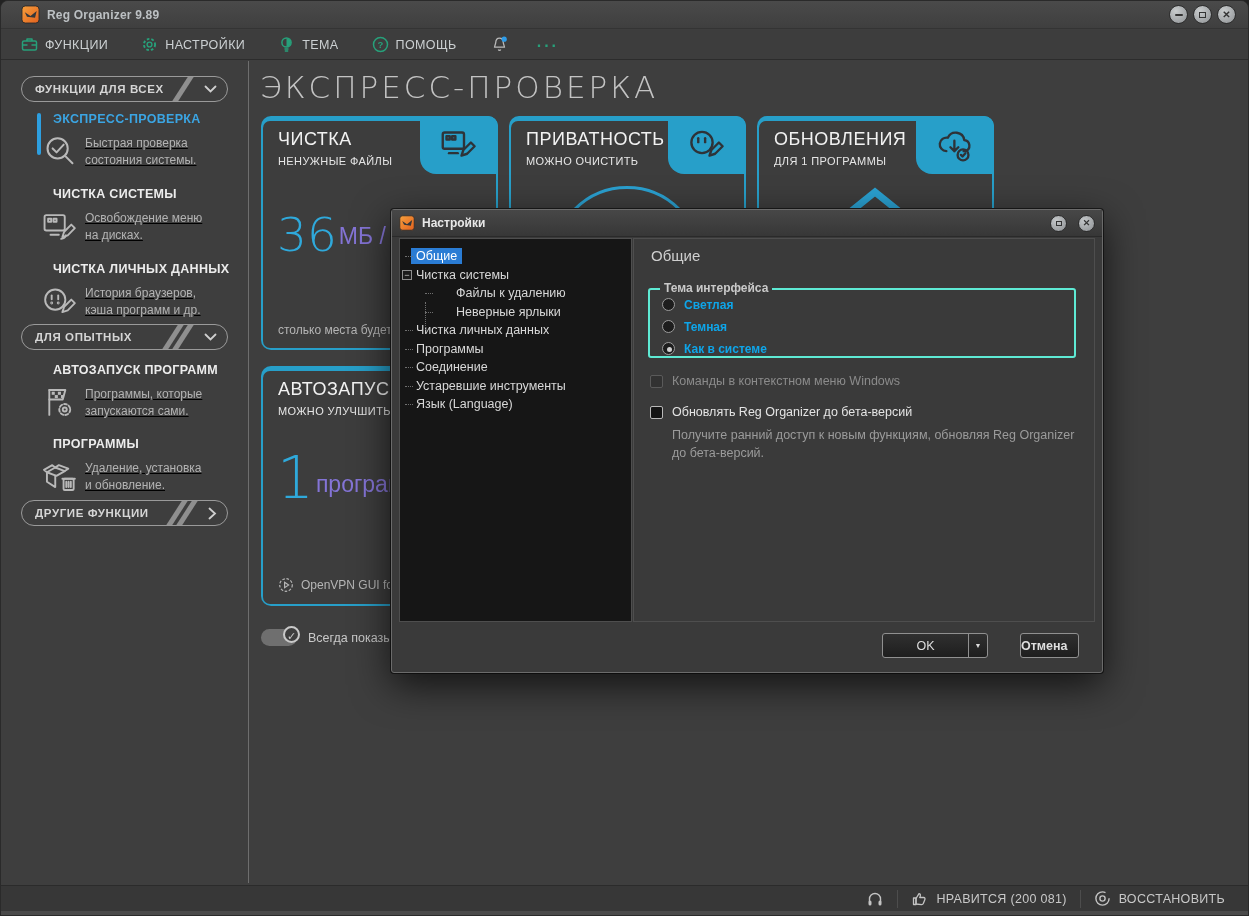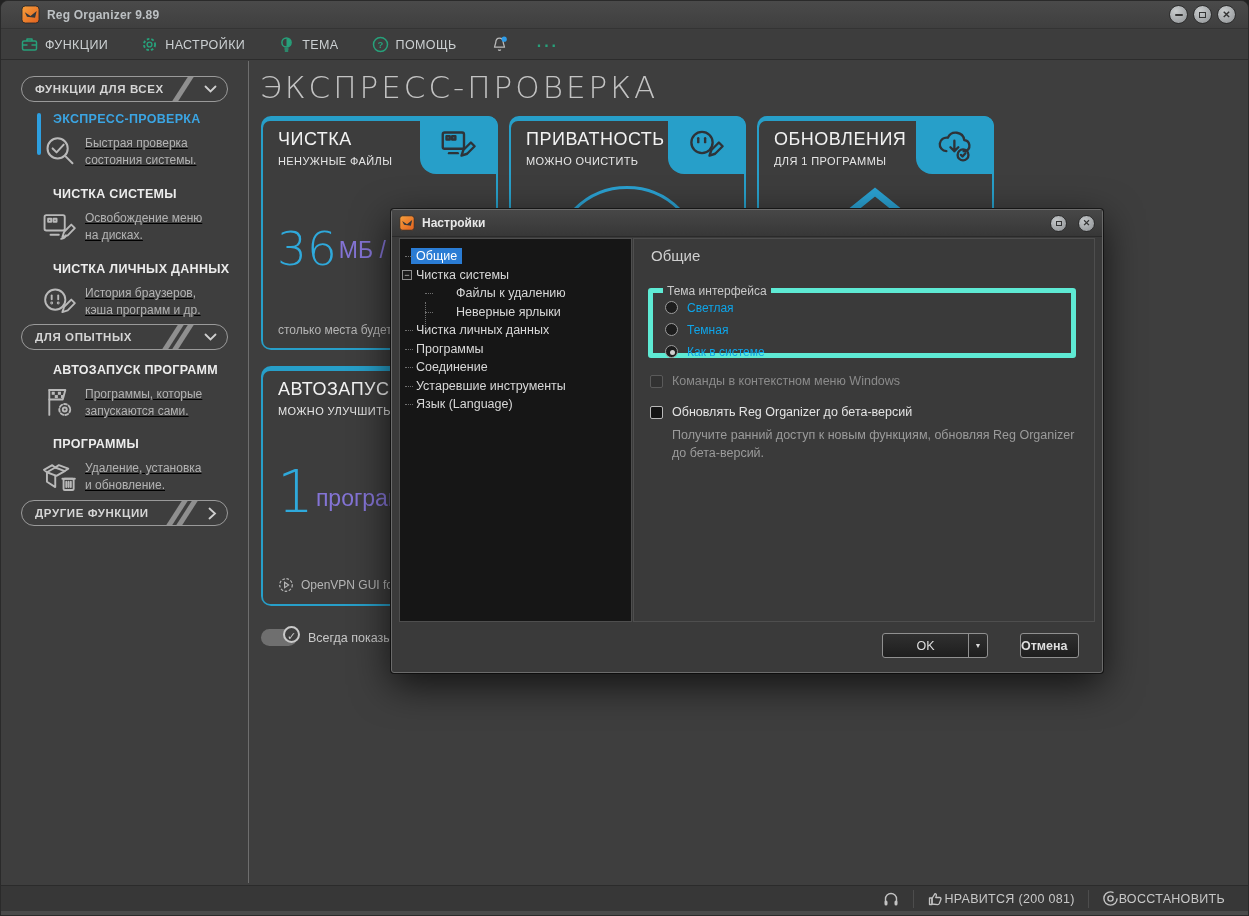--- a/index.html
+++ b/index.html
@@ -44,21 +44,21 @@
   .active-bar { position:absolute; left:-2px; top:1px; width:4px; height:42px; border-radius:2px; background:#2d9fe0; }
   
   .heading { position:absolute; left:259px; top:68px; font-size:31px; font-weight:300;
     letter-spacing:3px; color:#c3c3c3; font-family:"DejaVu Sans","Liberation Sans",sans-serif; }
   .card { position:absolute; width:237px; border-radius:10px; background:#279fc9; overflow:hidden; cursor:pointer; }
   .card .darkp { position:absolute; top:5px; left:2px; right:2px; bottom:2px; background:#3d3d3d; border-radius:7px; z-index:1; }
   .card .tab { position:absolute; top:0; right:0; width:78px; height:58px; background:#279fc9;
     border-radius:0 9px 0 16px; z-index:2; display:flex; align-items:center; justify-content:center; }
   .card .c-title { position:absolute; left:17px; top:13px; font-size:18px; color:#f2f2f2; letter-spacing:.5px; z-index:3; }
   .card .c-sub { position:absolute; left:17px; top:39px; font-size:11px; color:#e6e6e6; letter-spacing:.4px; z-index:3; }
-  .card .bigrow { position:absolute; left:16px; display:flex; align-items:flex-end; z-index:3;margin-top:14px; }
+  .card .bigrow { position:absolute; left:16px; display:flex; align-items:flex-end; z-index:3; }
   .card .big { font-weight:300; color:#2fa9db; line-height:.85; font-family:"DejaVu Sans","Liberation Sans",sans-serif; }
   .card .suffix { font-size:23px; color:#8474d6; padding-bottom:5px; margin-left:2px; }
   .card .c-foot { position:absolute; left:17px; bottom:13px; font-size:12px; color:#b5b5b5; z-index:3; display:flex; align-items:center; gap:7px; }
   .card .arc { position:absolute; left:43px; top:70px; width:150px; height:150px; border:3px solid #2aa0d0; border-radius:50%; z-index:1; }
   .card .chevs { position:absolute; left:48px; top:60px; z-index:1; }
   .toggle-row { position:absolute; left:260px; top:628px; display:flex; align-items:center; gap:11px; z-index:1; cursor:pointer; }
   .toggle { position:relative; width:36px; height:17px; background:#6f6f6f; border-radius:9px; }
   .toggle .knob { position:absolute; right:-3px; top:-3px; width:17px; height:17px; border-radius:50%;
     background:#3e3e3e; border:2.5px solid #c9c9c9; color:#c9c9c9; font-size:11px; line-height:16px; text-align:center; }
   .toggle-label { font-size:12.5px; color:#c9c9c9; }
@@ -82,21 +82,21 @@
   .tree-row.lvl1 { padding-left:56px; }
   .tree-row::before { content:""; position:absolute; left:5px; top:9px; width:8px; border-top:1px dotted #6f6f6f; }
   .tree-row.lvl1::before { left:25px; }
   .tree-row.noline::before { display:none; }
   .tree-row .lbl.sel { background:#2a7cd4; color:#fff; padding:1px 5px; margin-left:-5px; }
   .expander { position:absolute; left:2px; top:4px; width:10px; height:10px; border:1px solid #8f8f8f;
     background:#1c1c1c; color:#cfcfcf; font-size:9px; line-height:8px; text-align:center; }
   .vdots { position:absolute; left:25px; top:63px; height:28px; border-left:1px dotted #6f6f6f; }
   .panel { position:absolute; left:241px; top:28px; right:7px; bottom:50px; background:#3a3a3a; border:1px solid #4e4e4e; }
   .panel-head { position:absolute; left:17px; top:8px; font-size:15px; color:#cfcfcf; }
-  .fieldset { position:absolute; left:14px; right:18px; top:49px; height:70px; border:5px solid #5eead4; border-radius:3px; }
+  .fieldset { position:absolute; left:14px; right:18px; top:49px; height:70px; border:2px solid #5eead4; border-radius:3px;font-weight:bold; }
   .fs-label { position:absolute; left:10px; top:-9px; background:#3a3a3a; padding:0 4px; font-size:12px; color:#c9c9c9; }
   .radio-row { position:absolute; left:12px; display:flex; align-items:center; gap:9px; height:15px; cursor:pointer; }
   .radio { width:13px; height:13px; border-radius:50%; border:1px solid #9c9c9c; background:#1d1d1d; position:relative; flex:0 0 13px; }
   .radio.sel::after { content:""; position:absolute; left:3.5px; top:3.5px; width:5px; height:5px; border-radius:50%; background:#cfcfcf; }
   .radio-row span { font-size:12px; color:#0ea5e9; }
   .cbrow { position:absolute; left:16px; display:flex; align-items:center; gap:9px; cursor:pointer; }
   .cbox { width:13px; height:13px; border-radius:2px; flex:0 0 13px; }
   .cbox.dis { background:#323232; border:1px solid #5a5a5a; }
   .cbox.en { background:#141414; border:1px solid #b8b8b8; }
   .cbrow.dis span { font-size:12.5px; color:#8b8b8b; }
@@ -107,21 +107,21 @@
     display:flex; align-items:center; cursor:pointer; }
   .btn-ok { right:114px; width:106px; }
   .btn-ok .ok-main { flex:1; text-align:center; }
   .btn-ok .ok-arrow { width:19px; height:100%; border-left:1px solid #909090;
     display:flex; align-items:center; justify-content:center; font-size:7px; color:#dcdcdc; }
   .btn-cancel { right:23px; width:59px; justify-content:flex-start;font-weight:bold; }
   
   .statusbar { position:absolute; left:0; right:0; bottom:4px; height:26px; background:#373737;
     border-top:1px solid #2b2b2b; display:flex; align-items:center; justify-content:flex-end;
     padding-right:10px; z-index:10; }
-  .sbi { display:flex; align-items:center; gap:0; padding:0 13px; color:#c8c8c8;
+  .sbi { display:flex; align-items:center; gap:8px; padding:0 13px; color:#c8c8c8;
     font-size:12.5px; letter-spacing:.3px; cursor:pointer; height:100%; }
   .sdiv { width:1px; height:18px; background:#4d4d4d; }
   .frame-bottom { position:absolute; left:0; right:0; bottom:0; height:4px; background:#4a4a4a; z-index:11; }
   svg { display:block; }
 </style>
 </head>
 <body>
 
 <div id="app">
 

